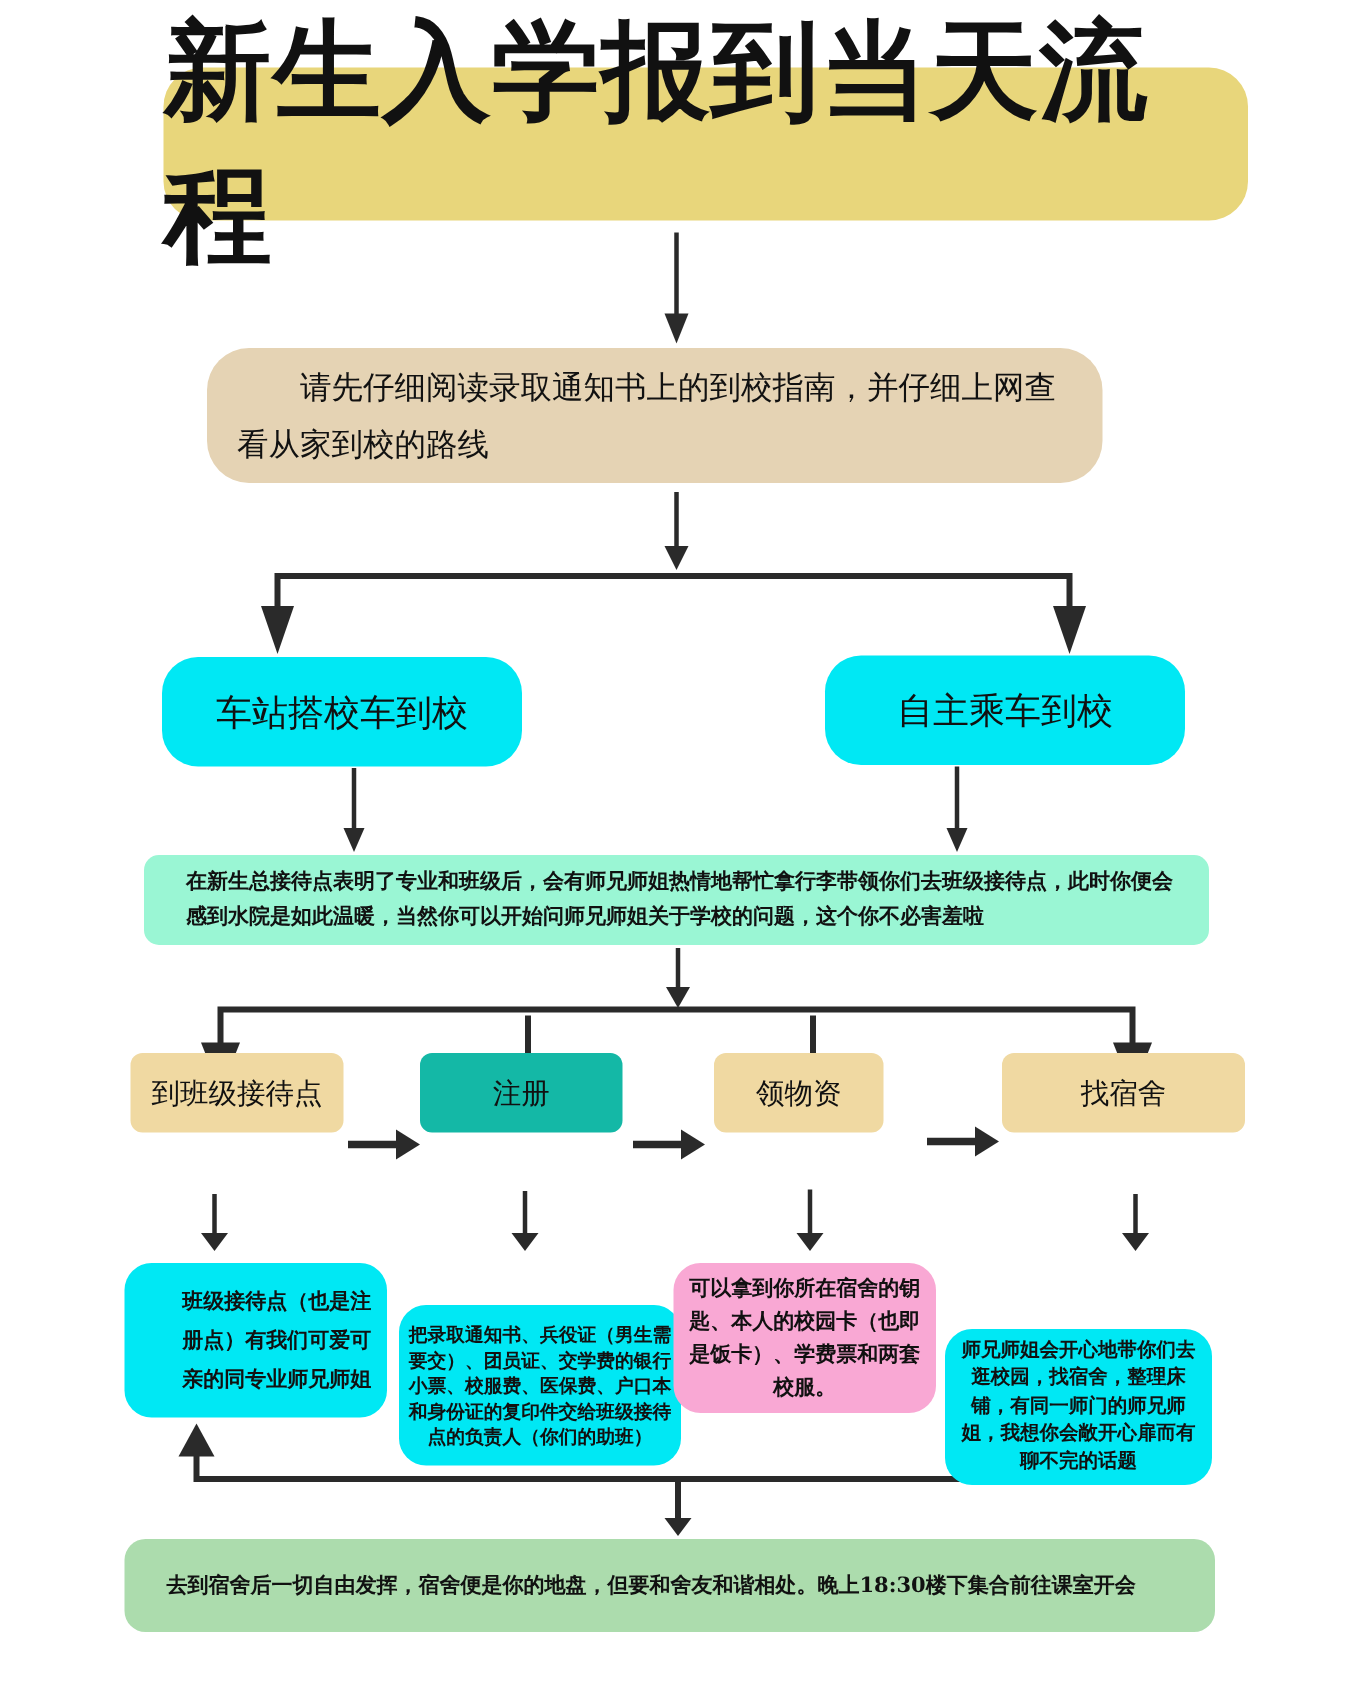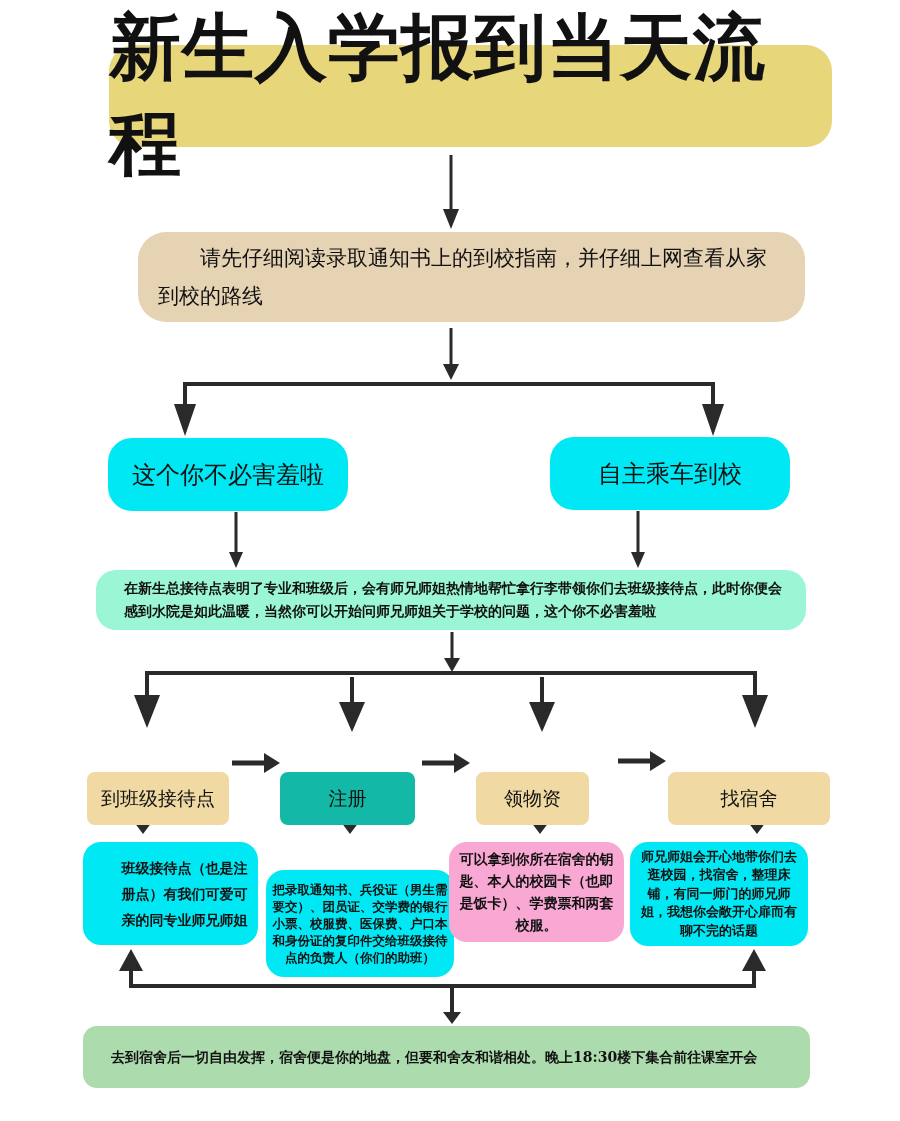--- a/index.html
+++ b/index.html
@@ -3,31 +3,31 @@
 <meta charset="utf-8">
 <style>
   html, body { margin: 0; padding: 0; background: #ffffff; }
   body { width: 900px; height: 1121px; position: relative; overflow: hidden;
          font-family: "DejaVu Serif", "Liberation Serif", serif; color: #111; }
   .box { position: absolute; box-sizing: border-box; display: flex; align-items: center; }
   .title-box { left: 109px; top: 45px; width: 723px; height: 102px; background: #e8d67b;
                border-radius: 26px; justify-content: center; }
   .title-box span { font-size: 72px; letter-spacing: 1px; color: #111; font-weight: bold;
                     font-family: "DejaVu Serif", serif; }
-  .guide-box { left: 138px; top: 232px; width: 667px; height: 90px; background: #e5d3b4;
+  .guide-box { left: 138px; top: 232px; width: 597px; height: 90px; background: #e5d3b4;
                border-radius: 28px; padding: 6px 22px 6px 20px; }
   .guide-box span { font-size: 21px; line-height: 38px; text-indent: 2em; display: block; }
   .route-box { background: #00e8f4; border-radius: 24px; justify-content: center; height: 73px; }
   .route-box span { font-size: 24px; font-family: "DejaVu Sans", sans-serif; }
   .route-left { left: 108px; top: 438px; width: 240px; }
   .route-right { left: 550px; top: 437px; width: 240px; }
   .welcome-box { left: 96px; top: 570px; width: 710px; height: 60px; background: #9af6d4;
-                 border-radius: 20px; padding: 0 14px 0 28px; }
+                 border-radius: 10px; padding: 0 14px 0 28px; }
   .welcome-box span { font-size: 14px; line-height: 23px; font-weight: bold; }
-  .step-box { top: 772px; height: 53px; background: #f0d9a2; border-radius: 8px; justify-content: center; }
+  .step-box { top: 702px; height: 53px; background: #f0d9a2; border-radius: 8px; justify-content: center; }
   .step-box span { font-size: 19px; }
   .step-1 { left: 87px; width: 142px; }
   .step-2 { left: 280px; width: 135px; }
   .step-3 { left: 476px; width: 113px; }
   .step-4 { left: 668px; width: 162px; }
   .detail-box { top: 842px; background: #00e8f4; border-radius: 18px; padding: 4px 8px;
                 justify-content: center; text-align: center; }
   .detail-box span { font-size: 13.5px; line-height: 20px; font-weight: bold; }
   .detail-1 { left: 83px; width: 175px; height: 103px; padding-left: 36px; }
   .detail-1 span { font-size: 14px; line-height: 26px; }
@@ -114,21 +114,21 @@
 
 <div class="box title-box" style="background: rgb(232, 214, 123);">
   <span>新生入学报到当天流程</span>
 </div>
 
 <div class="box guide-box" style="background: rgb(229, 211, 180);">
   <span>请先仔细阅读录取通知书上的到校指南，并仔细上网查看从家到校的路线</span>
 </div>
 
 <div class="box route-box route-left" style="background: rgb(0, 232, 244);">
-  <span>这个你不必害羞啦</span>
+  <span>车站搭校车到校</span>
 </div>
 <div class="box route-box route-right" style="background: rgb(0, 232, 244);">
   <span>自主乘车到校</span>
 </div>
 
 <div class="box welcome-box" style="background: rgb(154, 246, 212);">
   <span>在新生总接待点表明了专业和班级后，会有师兄师姐热情地帮忙拿行李带领你们去班级接待点，此时你便会感到水院是如此温暖，当然你可以开始问师兄师姐关于学校的问题，这个你不必害羞啦</span>
 </div>
 
 <div class="box step-box step-1" style="background: rgb(240, 217, 162);">
@@ -146,19 +146,19 @@
 
 <div class="box detail-box detail-1" style="background: rgb(0, 232, 244);">
   <span>班级接待点（也是注册点）有我们可爱可亲的同专业师兄师姐</span>
 </div>
 <div class="box detail-box detail-2" style="background: rgb(0, 232, 244);">
   <span>把录取通知书、兵役证（男生需要交）、团员证、交学费的银行小票、校服费、医保费、户口本和身份证的复印件交给班级接待点的负责人（你们的助班）</span>
 </div>
 <div class="box detail-box detail-3" style="background: #f9a8d4;">
   <span>可以拿到你所在宿舍的钥匙、本人的校园卡（也即是饭卡）、学费票和两套校服。</span>
 </div>
-<div class="box detail-box detail-4" style="background: rgb(0, 232, 244);">
+<div class="box detail-box detail-4" style="background: rgb(0, 232, 244); margin-top: 44px;">
   <span>师兄师姐会开心地带你们去逛校园，找宿舍，整理床铺，有同一师门的师兄师姐，我想你会敞开心扉而有聊不完的话题</span>
 </div>
 
 <div class="box final-box" style="background: rgb(172, 220, 173);">
   <span>去到宿舍后一切自由发挥，宿舍便是你的地盘，但要和舍友和谐相处。晚上18:30楼下集合前往课室开会</span>
 </div>
 
 </body></html>

